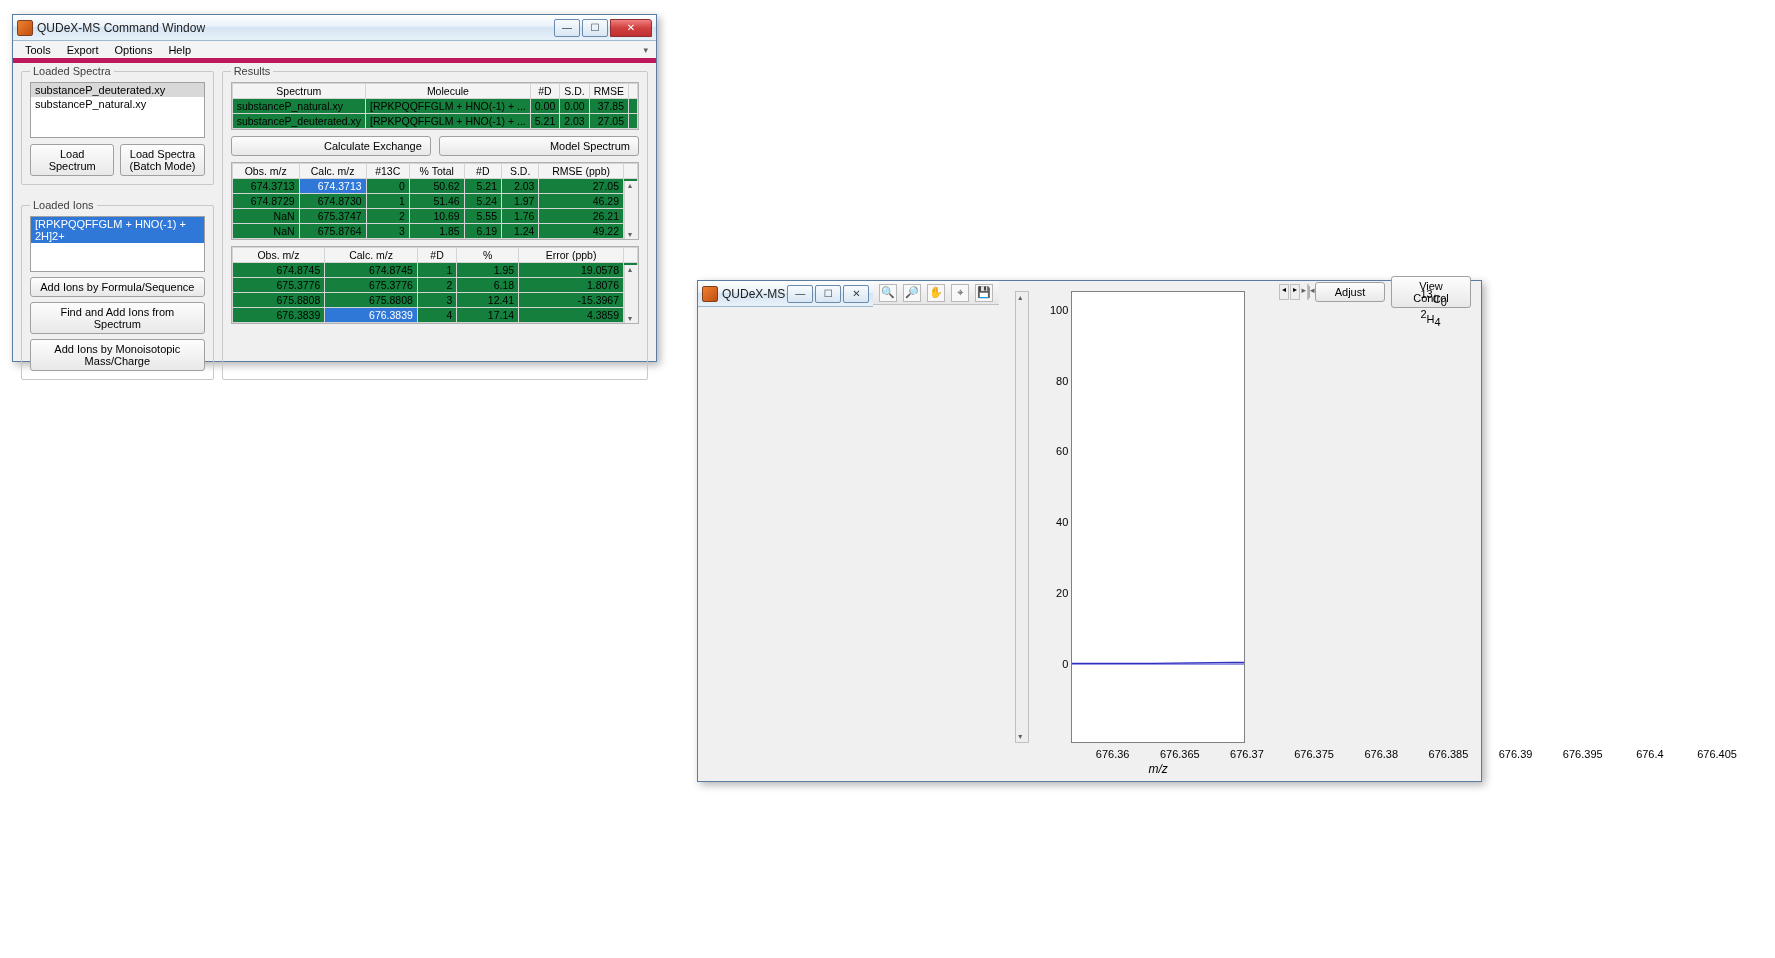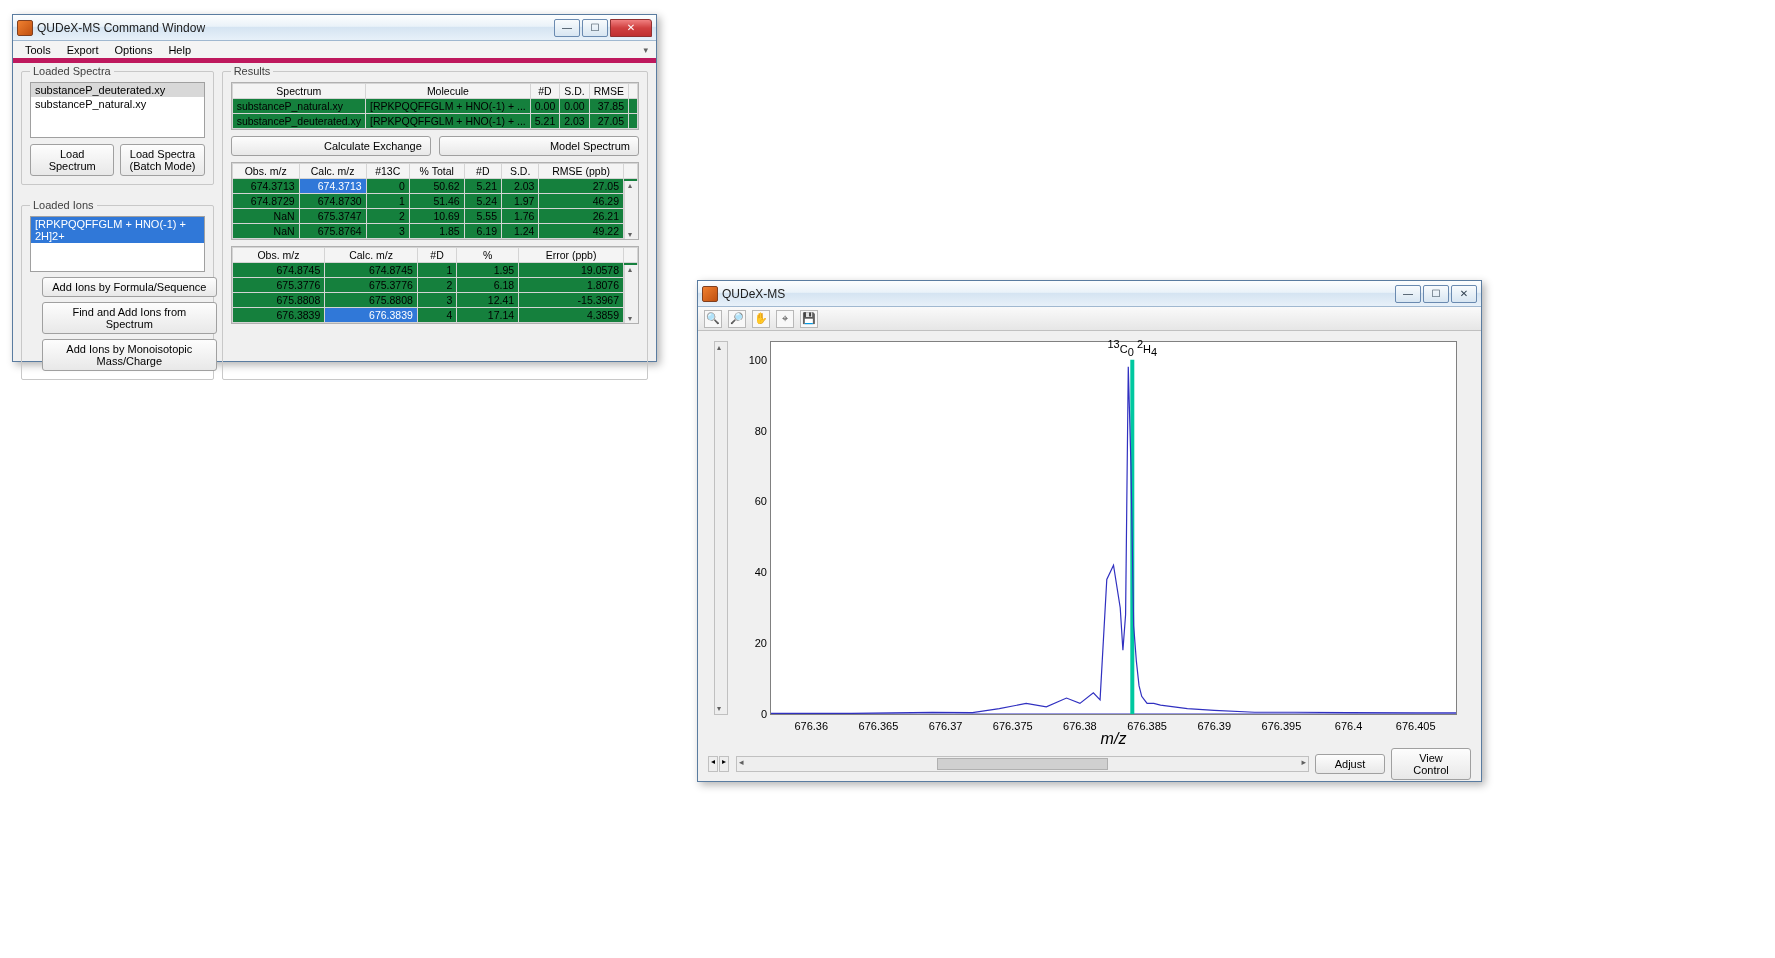--- a/index.html
+++ b/index.html
@@ -35,21 +35,21 @@
 .groupbox .legend { position:absolute; top:-7px; left:8px; background:#f0f0f0; padding:0 3px; color:#404040; font-size:11px; }
 
 .listbox { background:#fff; border:1px solid #a0a0a0; height:56px; overflow:auto; font-size:11px; }
 .listbox .li { padding:1px 4px; }
 .listbox .li.selgrey { background:#d8d8d8; }
 .listbox .li.selblue { background:#3078d8; color:#fff; }
 
 .btn { background:linear-gradient(to bottom,#fdfdfd,#e8e8e8); border:1px solid #a0a0a0; border-radius:3px; padding:3px 8px; cursor:pointer; text-align:center; font-size:11px; }
 .btnrow { display:flex; gap:6px; margin-top:6px;}
 .btnrow .btn { flex:1;}
-.wide { width:100%; display:block; margin-top:5px;margin-left:12px;}
+.wide { width:100%; display:block; margin-top:5px;}
 
 .table { width:100%; border-collapse:collapse; background:#15803d; }
 .table th, .table td { border:1px solid #d4d4d4; padding:1px 4px; text-align:right; font-size:10.5px; white-space:nowrap; }
 .table th { background:#f4f4f4; font-weight:normal; text-align:center;}
 .table td.l { text-align:left;}
 .tablewrap { position:relative; border:1px solid #b0b0b0; margin-bottom:6px; }
 .tablewrap .scrollhint { position:absolute; right:0; top:18px; bottom:0; width:14px; background:#f0f0f0; border-left:1px solid #d0d0d0; }
 .tablewrap .scrollhint::before, .tablewrap .scrollhint::after { content:"▴"; font-size:8px; color:#606060; position:absolute; left:3px;}
 .tablewrap .scrollhint::before { top:0;}
 .tablewrap .scrollhint::after { content:"▾"; bottom:0;}
@@ -58,21 +58,21 @@
 .toolbarrow { display:flex; gap:8px; margin:4px 0 6px 0;}
 .toolbarrow .btn { flex:1;text-align:right; }
 
 .figtoolbar { height:24px; background:linear-gradient(to bottom,#fafafa,#e6e6e6); border-bottom:1px solid #c0c0c0; display:flex; align-items:center; padding:0 6px; gap:6px;}
 .figbtn { width:18px; height:18px; border:1px solid #b8b8b8; background:#f8f8f8; display:flex; align-items:center; justify-content:center; font-size:11px; color:#505050;}
 
 .plotarea { position:relative; flex:1; margin:8px 16px 8px 16px; display:flex; }
 .axes { position:relative; flex:1; border:1px solid #808080; background:#fff; margin-left:40px; margin-right:8px; margin-bottom:30px; margin-top:2px;}
 .ytick { position:absolute; left:-36px; width:32px; text-align:right; font-size:11px; transform:translateY(-50%);}
 .xtick { position:absolute; bottom:-18px; transform:translateX(-50%); font-size:11px; white-space:nowrap;}
-.xlabel { position:absolute; bottom:-34px; left:50%; transform:translateX(-50%); font-style:italic; font-size:16px;}
+.xlabel { position:absolute; bottom:-34px; left:50%; transform:translateX(-50%); font-style:italic; font-size:12px;}
 .annot { position:absolute; top:-4px; transform:translateX(-50%); font-size:11px; }
 .vscroll-stub { width:14px; background:#eee; border:1px solid #c0c0c0; margin-right:2px; margin-bottom:30px; margin-top:2px; position:relative;}
 .vscroll-stub::before,.vscroll-stub::after{content:"▴"; position:absolute; left:2px; font-size:8px; color:#606060;}
 .vscroll-stub::before{top:1px;} .vscroll-stub::after{content:"▾"; bottom:1px;}
 
 .bottombar { height:28px; display:flex; align-items:center; padding:0 10px 6px 10px; gap:6px;}
 .hscroll-stub { flex:1; height:16px; border:1px solid #c0c0c0; background:#eee; position:relative;}
 .hscroll-stub .thumb { position:absolute; top:1px; bottom:1px; left:35%; width:30%; background:#d0d0d0; border:1px solid #b0b0b0;}
 .hscroll-stub::before,.hscroll-stub::after{content:"◂"; position:absolute; top:0; font-size:9px; color:#606060;}
 .hscroll-stub::before{left:2px;} .hscroll-stub::after{content:"▸"; right:2px;}
@@ -266,21 +266,21 @@
           </tbody>
             </table>
           <div class="scrollhint"></div>
         </div>
 
       </div>
     </div>
   </div>
 </div>
 
-<div class="window" style="left:697px; top:280px; width:785px; height:502px; display:flex; flex-direction:column;">
+<div class="window" style="left:697px; top:280px; width:785px; height:502px; display:flex; ">
   <div class="titlebar">
     <div class="appicon"></div>
     <span class="title">QUDeX-MS</span>
     <div class="winbtns">
       <div class="winbtn">—</div>
       <div class="winbtn">☐</div>
       <div class="winbtn">✕</div>
     </div>
   </div>
   <div class="figtoolbar">

